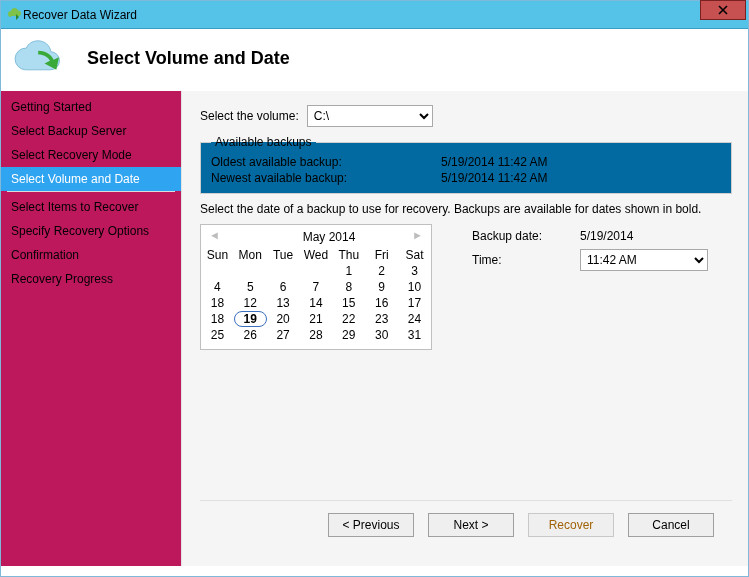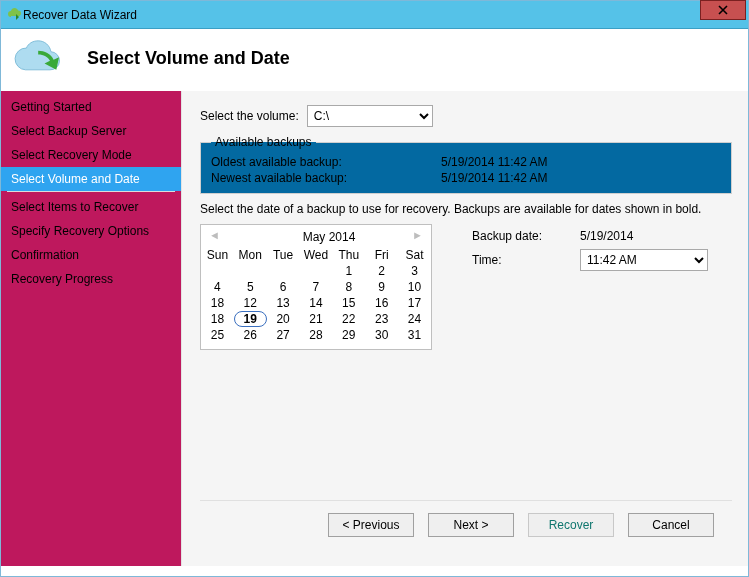--- a/index.html
+++ b/index.html
@@ -81,21 +81,21 @@
 
   .footer {
     border-top: 1px solid #e0e0e0; padding: 12px 18px 0 0; display: flex;
     justify-content: flex-end; gap: 14px; background: #f5f5f5;
   }
   .btn {
     width: 86px; height: 24px; border: 1px solid #a0a0a0; background: #efefef;
     font-family: inherit; font-size: 12px; display: inline-flex;
     align-items: center; justify-content: center; cursor: pointer; text-align: right;
   }
-  .btn:disabled { color: #0f766e; border-color: #c8c8c8; background: #efefef; cursor: default;}
+  .btn:disabled { color: #a16207; border-color: #c8c8c8; background: #efefef; cursor: default;}
 </style>
 </head>
 <body>
 
 <div class="window">
 
   <div class="titlebar">
     <span class="small-icon">
       <svg viewBox="0 0 16 16">
           <path fill="#7fc24a" d="M4 10a3 3 0 0 1 0-6c.3-1.7 1.8-3 3.6-3 1.6 0 3 1 3.5 2.5A2.8 2.8 0 0 1 14 6.2 2.8 2.8 0 0 1 11.2 9H4z"></path>

